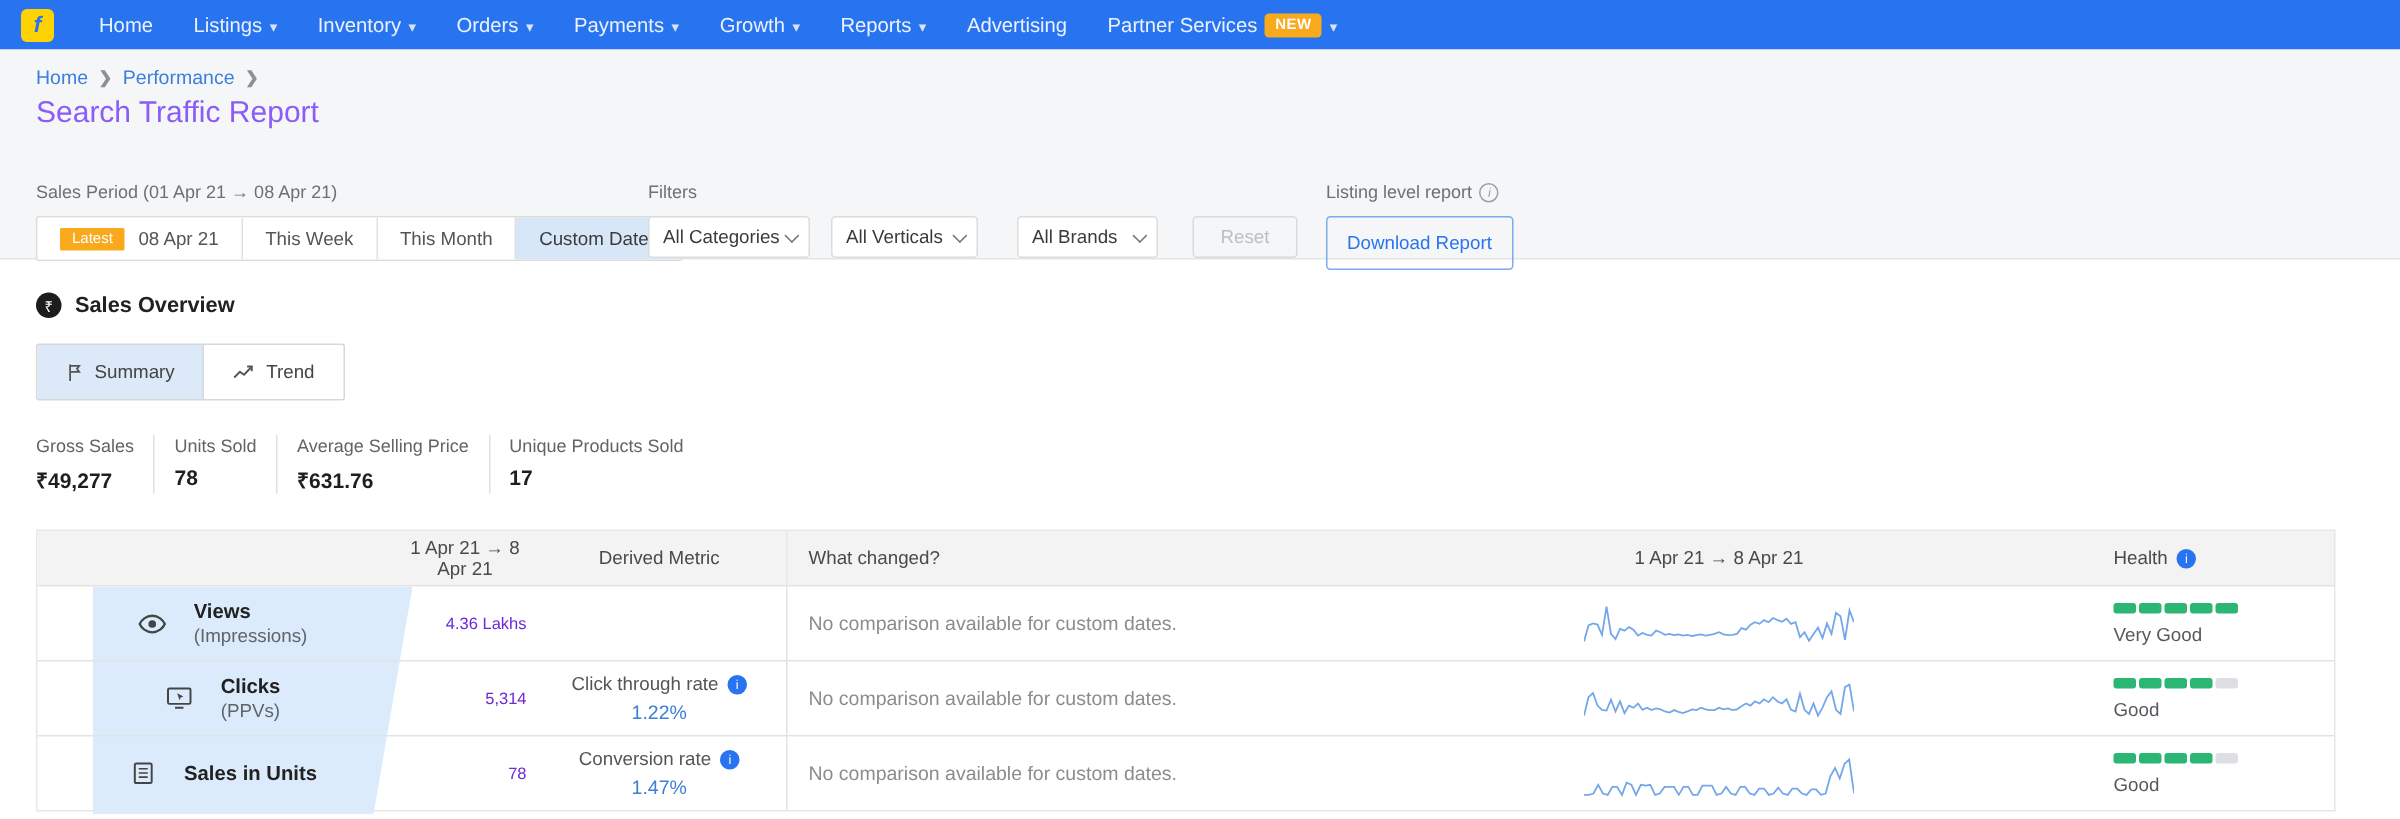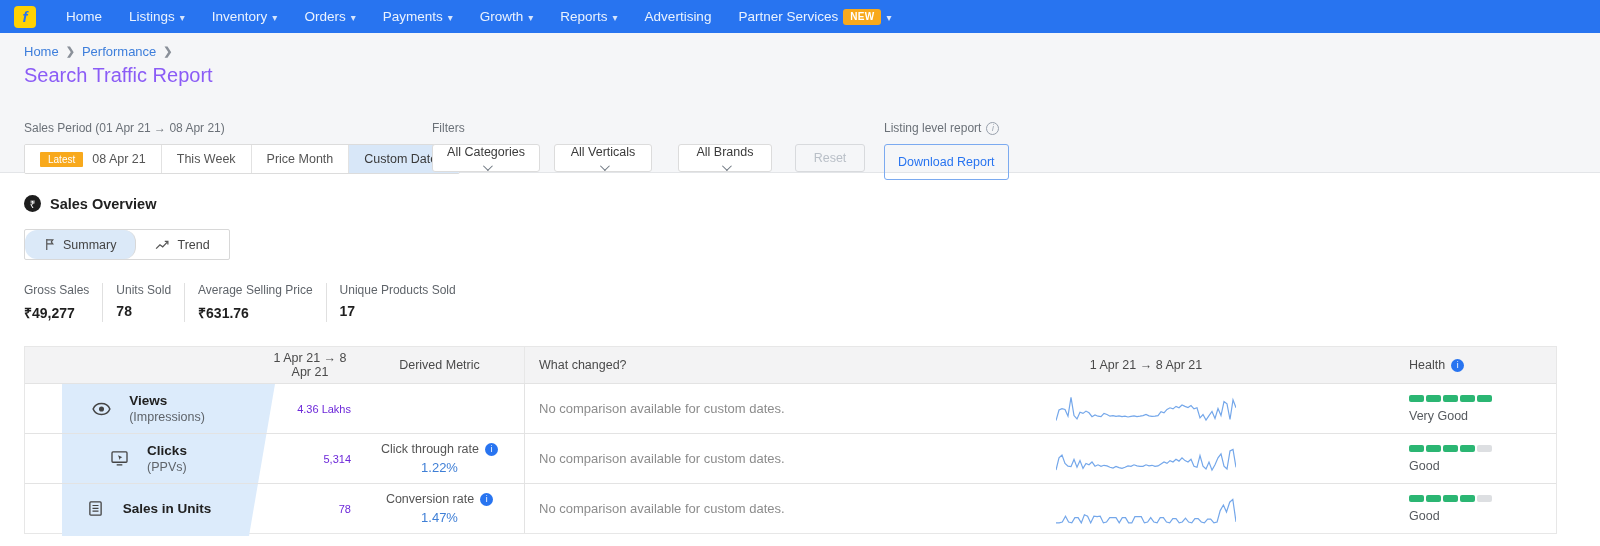--- a/index.html
+++ b/index.html
@@ -39,21 +39,21 @@
   .pbuttons { display:inline-flex; border:1px solid #dcdcdc; border-radius:2px; overflow:hidden; background:#fff; }
   .pbtn { height:28px; display:flex; align-items:center; padding:0 15px; font-size:12.5px; color:#555;
     border-right:1px solid #e2e2e2; cursor:pointer; white-space:nowrap; background:#fff; }
   .pbtn:last-child { border-right:none; }
   .pbtn.selected { background:#d8e7f8; color:#3a3a3a; }
   .latest-badge { background:#f8a91c; color:#fff; font-size:10px; padding:2px 8px; border-radius:1px; margin-right:9px; }
 
   .fgroup { width:433px; margin-right:19px; }
   .frow { display:flex; align-items:center; }
   .dropdown { height:28px; background:#fff; border:1px solid #dcdcdc; border-radius:3px; display:flex;
-    align-items:center; justify-content:space-between; padding:0 9px; font-size:12.5px; color:#3a3a3a; cursor:pointer;flex-direction:column; }
+    align-items:center; justify-content:space-between; padding:0 9px; font-size:12.5px; color:#3a3a3a; cursor:pointer; }
   .dd-1 { width:108px; } .dd-2 { width:98px; margin-left:14px; } .dd-3 { width:94px; margin-left:26px; }
   .dchev { width:7px; height:7px; border-right:1.5px solid #6e7780; border-bottom:1.5px solid #6e7780;
     transform:rotate(45deg) translateY(-2px); }
   .reset-btn { height:28px; width:70px; margin-left:23px; border:1px solid #d8dadd; border-radius:3px;
     color:#b9bfc7; font-size:12.5px; display:flex; align-items:center; justify-content:center; cursor:default; }
 
   .download-btn { height:36px; padding:0 13px; border:1px solid #7baaf0; border-radius:3px; color:#2874f0;
     font-size:12.5px; display:flex; align-items:center; justify-content:center; cursor:pointer; }
   .info-gray { width:13px; height:13px; border:1px solid #98a0ac; border-radius:50%; display:inline-flex;
     align-items:center; justify-content:center; }
@@ -64,22 +64,22 @@
 
   
   .content { padding:22px 24px 0; }
   .sec-head { display:flex; align-items:center; gap:9px; }
   .rupee-circle { width:17px; height:17px; background:#1d1d1d; border-radius:50%; display:flex;
     align-items:center; justify-content:center; }
   .rupee-circle::after { content:"₹"; color:#fff; font-size:10px; }
   .sec-title { font-size:14.5px; font-weight:bold; color:#212121; }
 
   .tabs { display:inline-flex; border:1px solid #d8d8d8; border-radius:2px; overflow:hidden; margin-top:17px; background:#fff; }
-  .tab { height:29px; display:flex; align-items:center; gap:7px; padding:0 19px; font-size:12.5px; color:#444;
-    cursor:pointer; border-right:1px solid #d8d8d8;border-radius:12px; }
+  .tab { height:36px; display:flex; align-items:center; gap:7px; padding:0 19px; font-size:12.5px; color:#444;
+    cursor:pointer; border-right:1px solid #d8d8d8; }
   .tab:last-child { border-right:none; }
   .tab.selected { background:#dbe9f8; }
 
   .metrics { display:flex; margin-top:23px; }
   .metric { padding:0 13px; border-left:1px solid #e0e0e0; }
   .metric:first-child { padding-left:0; border-left:none; }
   .mlabel { font-size:12px; color:#5f646a; }
   .mvalue { font-size:14px; font-weight:bold; color:#1f1f1f; margin-top:6px; }
 
   
@@ -168,21 +168,21 @@
       <div class="group-label">Sales Period (01 Apr 21 → 08 Apr 21)</div>
       <div class="pbuttons" id="periodButtons">
           <div class="pbtn">
             <span class="latest-badge">Latest</span>
             <span>08 Apr 21</span>
           </div>
           <div class="pbtn">
             <span>This Week</span>
           </div>
           <div class="pbtn">
-            <span>Price Month</span>
+            <span>This Month</span>
           </div>
           <div class="pbtn selected">
             <span>Custom Dates</span>
           </div>
         </div>
     </div>
 
     <div class="fgroup">
       <div class="group-label">Filters</div>
       <div class="frow" id="filterDropdowns">

